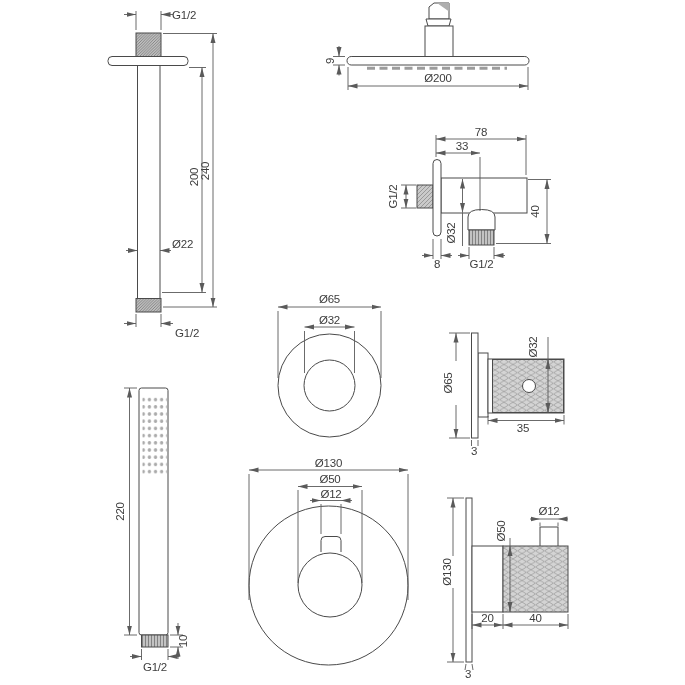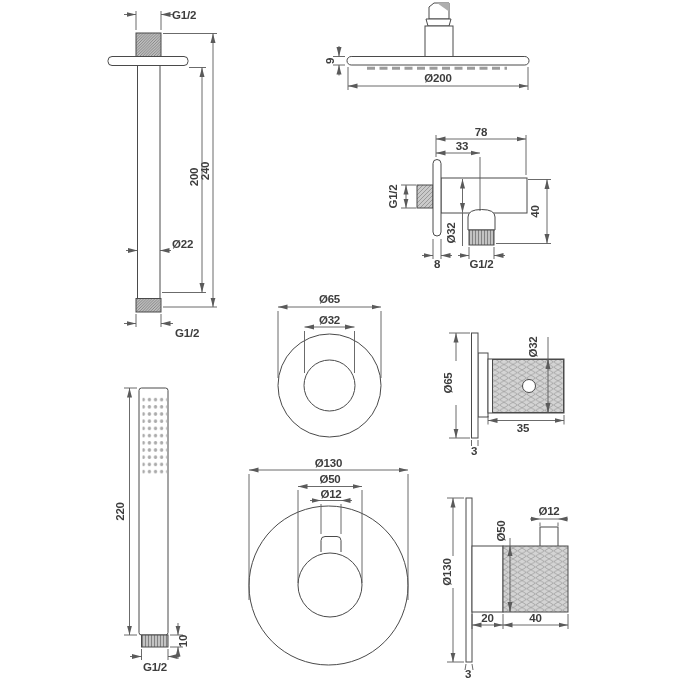--- a/index.html
+++ b/index.html
@@ -1,21 +1,21 @@
 <!DOCTYPE html>
 <html style="--line: #4a4a4a; --dim: #5a5a5a; --text: #3d3d3d; --background: #ffffff; --metal_fill: #c6c6c6; --metal_hatch: #828282; --knurl_fill: #d4d4d4; --knurl_line: #9c9c9c; --shade: #aeaeae; --nozzle: #9c9c9c; --dot: #ababab;"><head>
 <meta charset="utf-8">
 <style>
   :root{
     --line:#4a4a4a; --dim:#5a5a5a; --text:#3d3d3d; --background:#ffffff;
     --metal_fill:#c6c6c6; --metal_hatch:#828282; --knurl_fill:#d4d4d4;
     --knurl_line:#9c9c9c; --shade:#aeaeae; --nozzle:#9c9c9c; --dot:#ababab;
   }
   html,body{margin:0;padding:0;background:var(--background);}
-  .stage{width:585px;height:685px;position:relative;background:var(--background);font-weight:bold;}
+  .stage{width:585px;height:685px;position:relative;background:var(--background);}
   svg{display:block;}
   .p{fill:#fff;stroke:var(--line);stroke-width:1;}
   .pf{fill:none;stroke:var(--line);stroke-width:1;}
   .d,.x{fill:none;stroke:var(--dim);stroke-width:0.9;}
   .ah{fill:var(--dim);stroke:none;}
   .shade{fill:var(--shade);stroke:none;}
   .noz{stroke:var(--nozzle);stroke-width:3;stroke-dasharray:8 4.5;fill:none;}
   text.t{font-family:"Liberation Sans","DejaVu Sans",sans-serif;font-size:11.5px;
          fill:var(--text);letter-spacing:-0.2px;}
   .mid{text-anchor:middle;}

